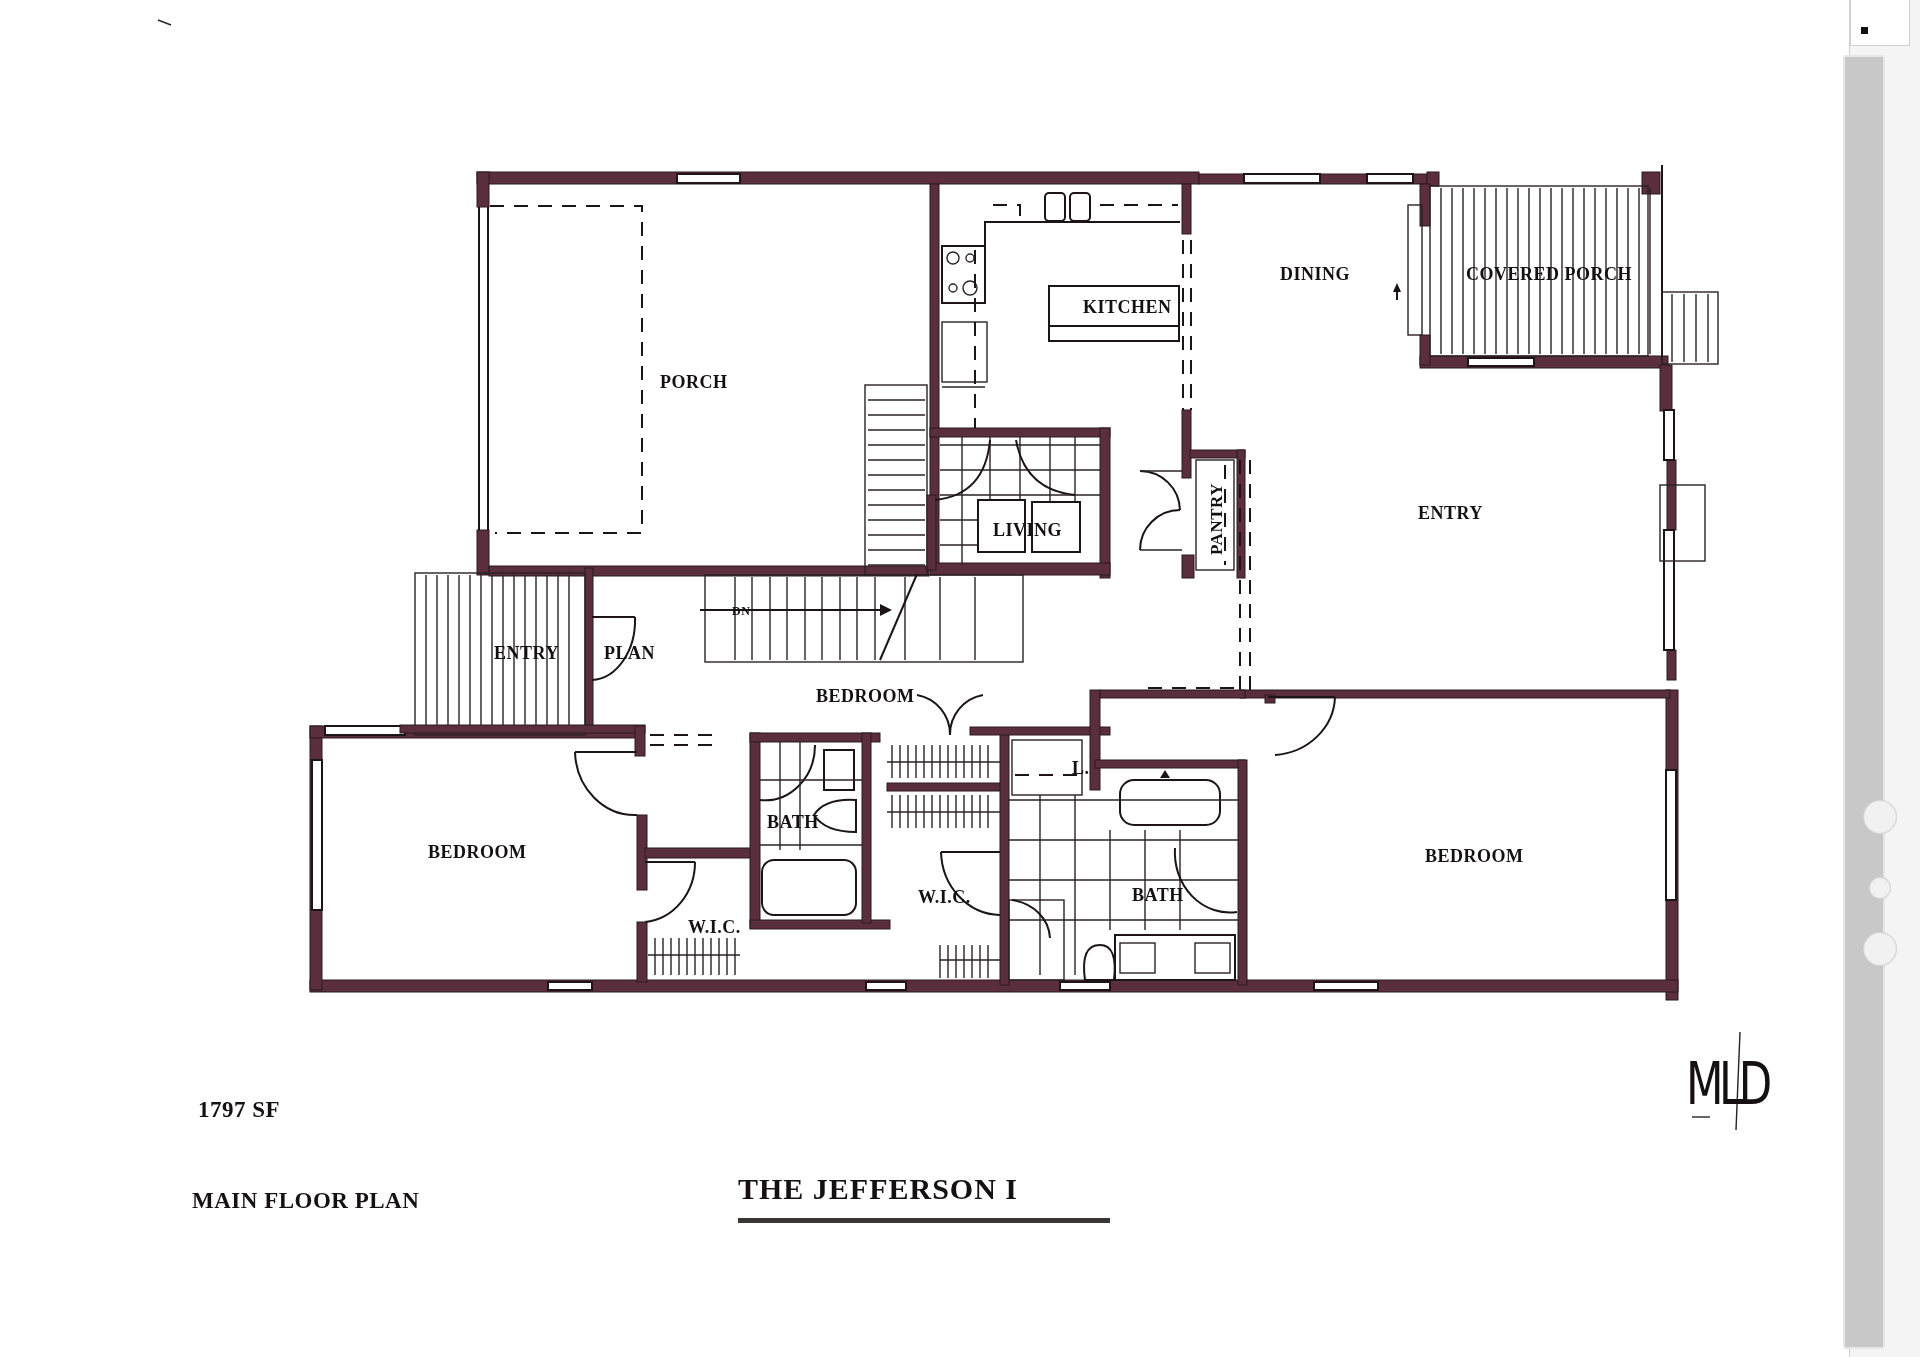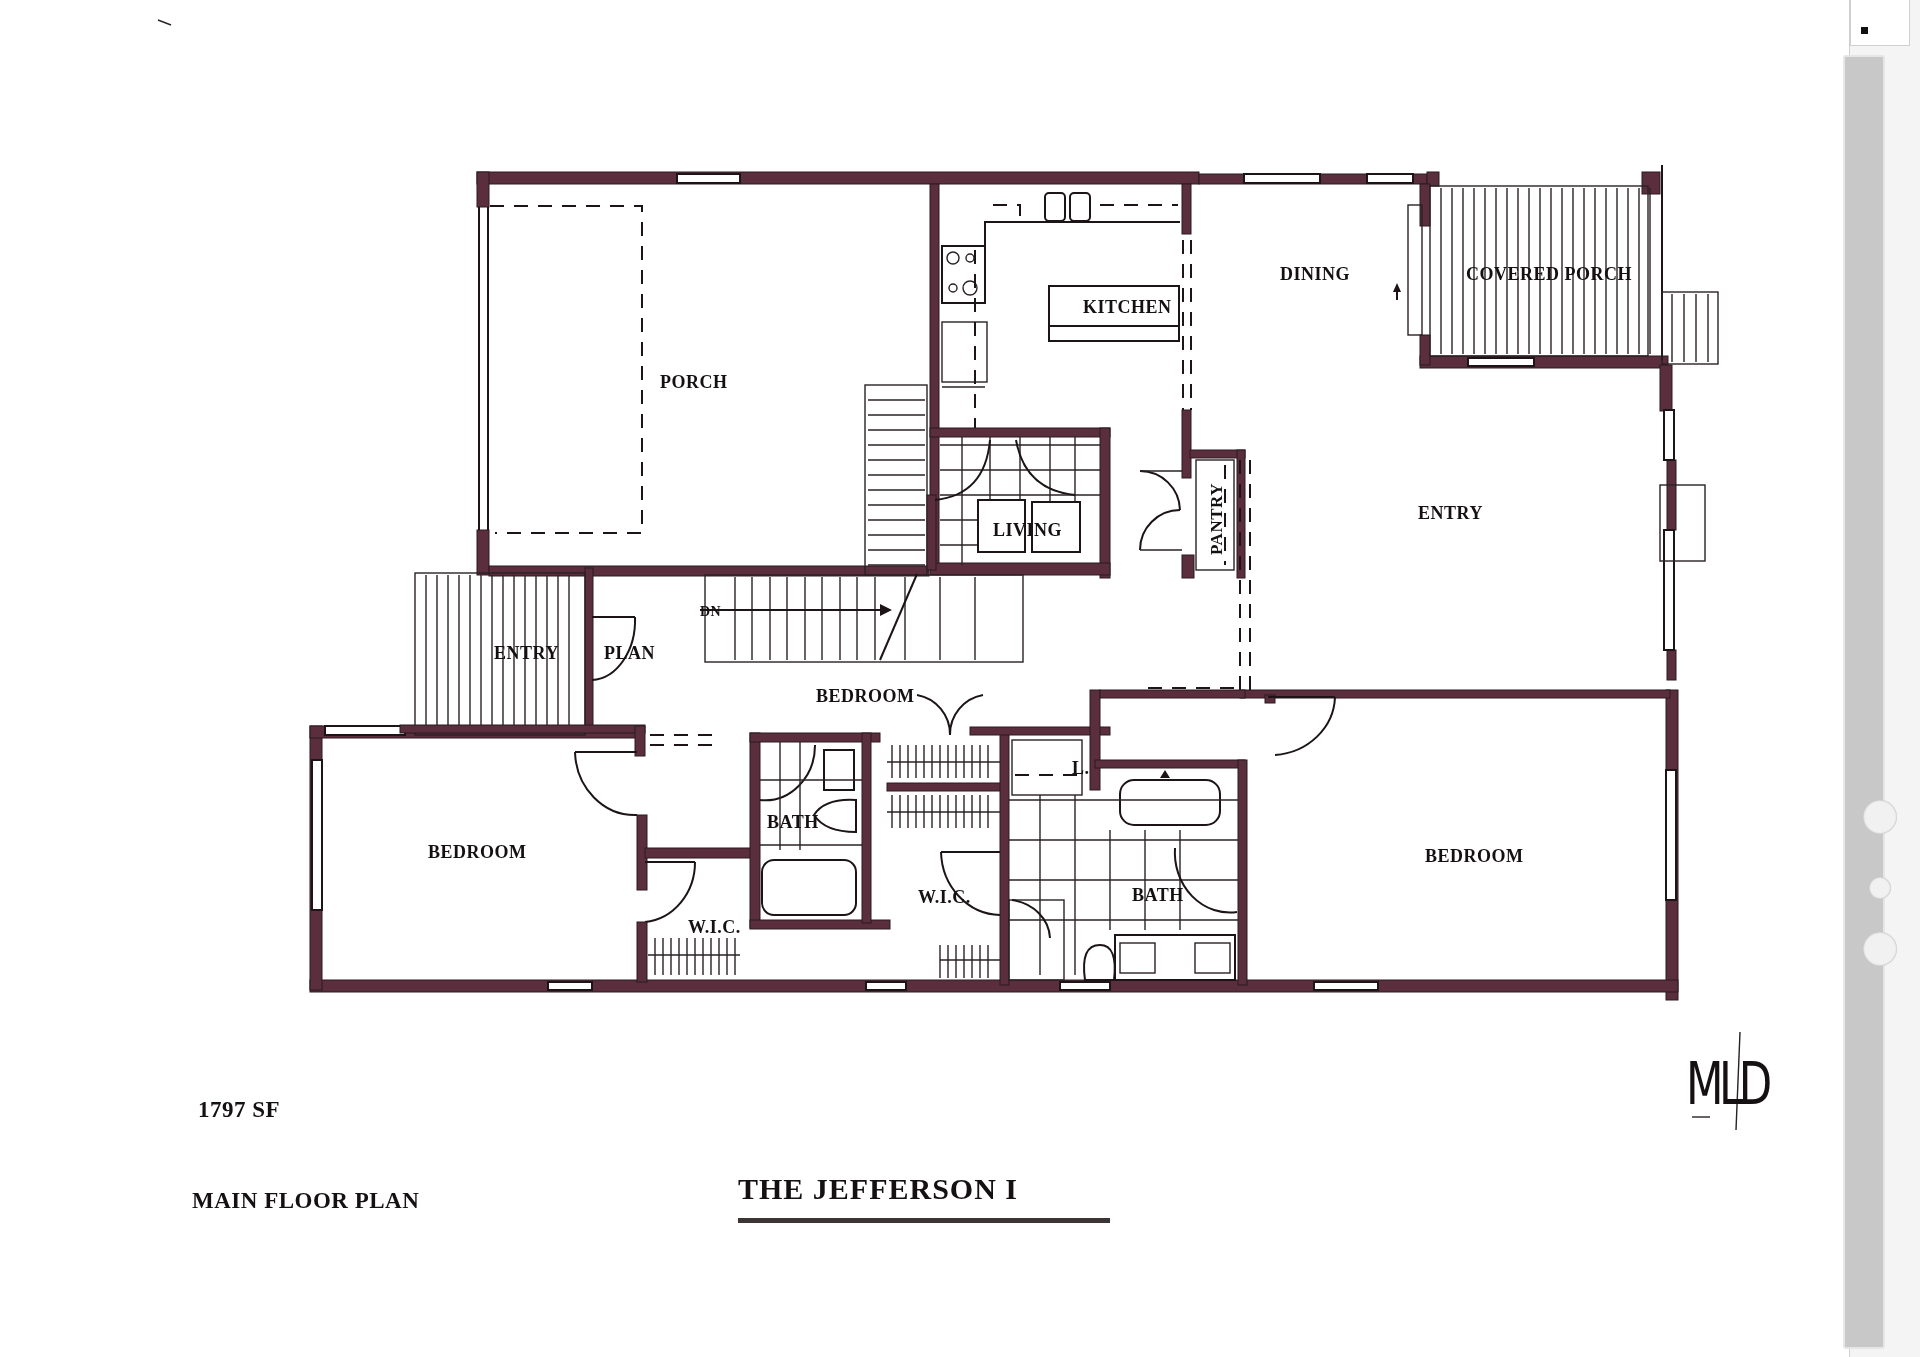--- a/index.html
+++ b/index.html
@@ -399,21 +399,21 @@
 
 <div class="label room-label" style="left:660px;top:372px;">PORCH</div>
 <div class="label room-label" style="left:1083px;top:297px;">KITCHEN</div>
 <div class="label room-label" style="left:1280px;top:264px;">DINING</div>
 <div class="label room-label" style="left:1466px;top:264px;font-size:18px;">COVERED PORCH</div>
 <div class="label room-label" style="left:993px;top:520px;">LIVING</div>
 <div class="label room-label" style="left:1207px;top:555px;transform:rotate(-90deg);transform-origin:left top;font-size:17px;">PANTRY</div>
 <div class="label room-label" style="left:1418px;top:503px;">ENTRY</div>
 <div class="label room-label" style="left:482px;top:643px;padding-left:12px;">ENTRY</div>
 <div class="label room-label" style="left:604px;top:643px;">PLAN</div>
-<div class="label" style="left:700px;top:604px;font-size:14px;">DN</div>
+<div class="label" style="left:732px;top:604px;font-size:12px;">DN</div>
 <div class="label room-label" style="left:816px;top:686px;">BEDROOM</div>
 <div class="label room-label" style="left:428px;top:842px;">BEDROOM</div>
 <div class="label room-label" style="left:688px;top:917px;">W.I.C.</div>
 <div class="label room-label" style="left:767px;top:812px;">BATH</div>
 <div class="label room-label" style="left:918px;top:887px;">W.I.C.</div>
 <div class="label room-label" style="left:1072px;top:758px;">L.</div>
 <div class="label room-label" style="left:1132px;top:885px;">BATH</div>
 <div class="label room-label" style="left:1425px;top:846px;">BEDROOM</div>
 
 <div class="label note" style="left:198px;top:1097px;">1797 SF</div>

